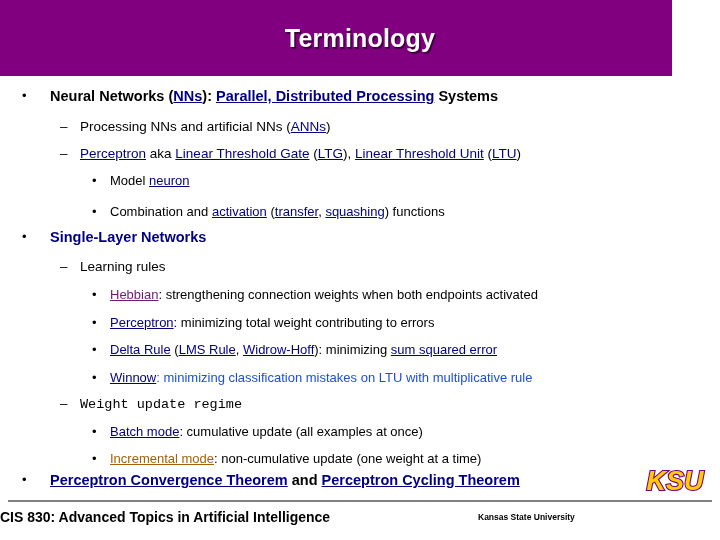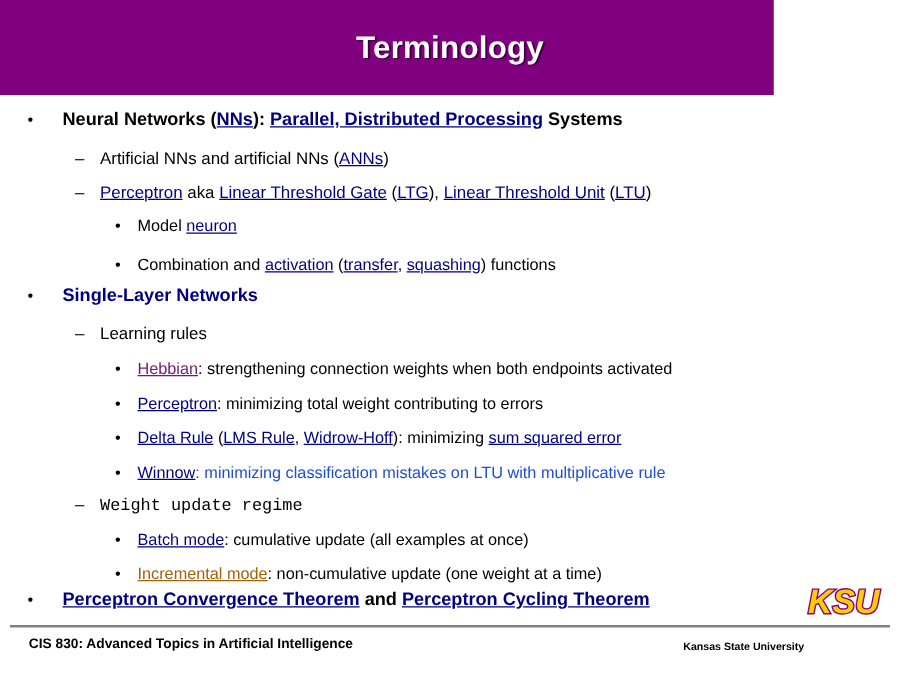--- a/index.html
+++ b/index.html
@@ -13,21 +13,21 @@
     font-family: "Liberation Sans", sans-serif;
     overflow: hidden;
     position: relative;
   }
 
   
   .title-bar {
     position: absolute;
     left: 0;
     top: 0;
-    width: 619px;
+    width: 672px;
     height: 76px;
     background: #800080;
   }
   .title-text {
     position: absolute;
     left: 0;
     top: 0;
     width: 720px;
     height: 76px;
     line-height: 76px;
@@ -97,33 +97,33 @@
   .footer-rule {
     position: absolute;
     left: 8px;
     top: 500px;
     width: 704px;
     height: 2px;
     background: #808080;
   }
   .footer-left {
     position: absolute;
-    left: 23px;
+    left: 0;
     top: 509px;
-    font-size: 11px;
+    font-size: 14px;
     font-weight: bold;
     color: #000000;
     white-space: nowrap;
   }
   .footer-right {
     position: absolute;
     left: 478px;
     top: 512px;
     width: 234px;
-    text-align: center;
+    text-align: left;
     font-size: 8.5px;
     font-weight: bold;
     color: #000000;
     line-height: 11px;
   }
 
   
   .ksu-logo {
     position: absolute;
     left: 638px;
@@ -135,21 +135,21 @@
 </style>
 </head>
 <body>
 
 <div class="title-bar">
   <div class="title-text">Terminology</div>
 </div>
 
 <div class="content" id="slide-body">
     <div class="line lvl1" style="left: 50px; top: 12px;"><span class="bullet">•</span><span style="color: rgb(0, 0, 0); font-weight: bold;">Neural Networks (</span><span style="color: rgb(0, 0, 128); font-weight: bold; text-decoration: underline;">NNs</span><span style="color: rgb(0, 0, 0); font-weight: bold;">): </span><span style="color: rgb(0, 0, 128); font-weight: bold; text-decoration: underline;">Parallel, Distributed Processing</span><span style="color: rgb(0, 0, 0); font-weight: bold;"> Systems</span></div>
-    <div class="line lvl2" style="left: 80px; top: 43px;"><span class="bullet">–</span><span style="color: rgb(0, 0, 0); font-weight: normal;">Artificial NNs and artificial NNs (</span><span style="color: rgb(0, 0, 128); font-weight: normal; text-decoration: underline;">ANNs</span><span style="color: rgb(0, 0, 0); font-weight: normal;">)</span></div>
+    <div class="line lvl2" style="left: 80px; top: 43px;"><span class="bullet">–</span><span style="color: rgb(0, 0, 0); font-weight: normal;">Processing NNs and artificial NNs (</span><span style="color: rgb(0, 0, 128); font-weight: normal; text-decoration: underline;">ANNs</span><span style="color: rgb(0, 0, 0); font-weight: normal;">)</span></div>
     <div class="line lvl2" style="left: 80px; top: 70px;"><span class="bullet">–</span><span style="color: rgb(0, 0, 128); font-weight: normal; text-decoration: underline;">Perceptron</span><span style="color: rgb(0, 0, 0); font-weight: normal;"> </span><span style="color: rgb(0, 0, 0); font-weight: normal;">aka</span><span style="color: rgb(0, 0, 0); font-weight: normal;"> </span><span style="color: rgb(0, 0, 128); font-weight: normal; text-decoration: underline;">Linear Threshold Gate</span><span style="color: rgb(0, 0, 0); font-weight: normal;"> (</span><span style="color: rgb(0, 0, 128); font-weight: normal; text-decoration: underline;">LTG</span><span style="color: rgb(0, 0, 0); font-weight: normal;">), </span><span style="color: rgb(0, 0, 128); font-weight: normal; text-decoration: underline;">Linear Threshold Unit</span><span style="color: rgb(0, 0, 0); font-weight: normal;"> (</span><span style="color: rgb(0, 0, 128); font-weight: normal; text-decoration: underline;">LTU</span><span style="color: rgb(0, 0, 0); font-weight: normal;">)</span></div>
     <div class="line lvl3" style="left: 110px; top: 97px;"><span class="bullet">•</span><span style="color: rgb(0, 0, 0); font-weight: normal;">Model </span><span style="color: rgb(0, 0, 128); font-weight: normal; text-decoration: underline;">neuron</span></div>
     <div class="line lvl3" style="left: 110px; top: 128px;"><span class="bullet">•</span><span style="color: rgb(0, 0, 0); font-weight: normal;">Combination and </span><span style="color: rgb(0, 0, 128); font-weight: normal; text-decoration: underline;">activation</span><span style="color: rgb(0, 0, 0); font-weight: normal;"> (</span><span style="color: rgb(0, 0, 128); font-weight: normal; text-decoration: underline;">transfer</span><span style="color: rgb(0, 0, 0); font-weight: normal;">, </span><span style="color: rgb(0, 0, 128); font-weight: normal; text-decoration: underline;">squashing</span><span style="color: rgb(0, 0, 0); font-weight: normal;">) functions</span></div>
     <div class="line lvl1" style="left: 50px; top: 153px;"><span class="bullet">•</span><span style="color: rgb(0, 0, 128); font-weight: bold;">Single-Layer Networks</span></div>
     <div class="line lvl2" style="left: 80px; top: 183px;"><span class="bullet">–</span><span style="color: rgb(0, 0, 0); font-weight: normal;">Learning rules</span></div>
     <div class="line lvl3" style="left: 110px; top: 211px;"><span class="bullet">•</span><span style="color: #701a75; font-weight: normal; text-decoration: underline;">Hebbian</span><span style="color: rgb(0, 0, 0); font-weight: normal;">: strengthening connection weights when both endpoints activated</span></div>
     <div class="line lvl3" style="left: 110px; top: 239px;"><span class="bullet">•</span><span style="color: rgb(0, 0, 128); font-weight: normal; text-decoration: underline;">Perceptron</span><span style="color: rgb(0, 0, 0); font-weight: normal;">: minimizing total weight contributing to errors</span></div>
     <div class="line lvl3" style="left: 110px; top: 266px;"><span class="bullet">•</span><span style="color: rgb(0, 0, 128); font-weight: normal; text-decoration: underline;">Delta Rule</span><span style="color: rgb(0, 0, 0); font-weight: normal;"> (</span><span style="color: rgb(0, 0, 128); font-weight: normal; text-decoration: underline;">LMS Rule</span><span style="color: rgb(0, 0, 0); font-weight: normal;">, </span><span style="color: rgb(0, 0, 128); font-weight: normal; text-decoration: underline;">Widrow-Hoff</span><span style="color: rgb(0, 0, 0); font-weight: normal;">): minimizing </span><span style="color: rgb(0, 0, 128); font-weight: normal; text-decoration: underline;">sum squared error</span></div>
     <div class="line lvl3" style="left: 110px; top: 294px;"><span class="bullet">•</span><span style="color: rgb(0, 0, 128); font-weight: normal; text-decoration: underline;">Winnow</span><span style="color: #1d4ed8; font-weight: normal;">: minimizing classification mistakes on LTU with multiplicative rule</span></div>
     <div class="line lvl2" style="left: 80px; top: 320px;"><span class="bullet">–</span><span style="color: rgb(0, 0, 0); font-weight: normal; font-family: Liberation Mono, monospace;">Weight update regime</span></div>

